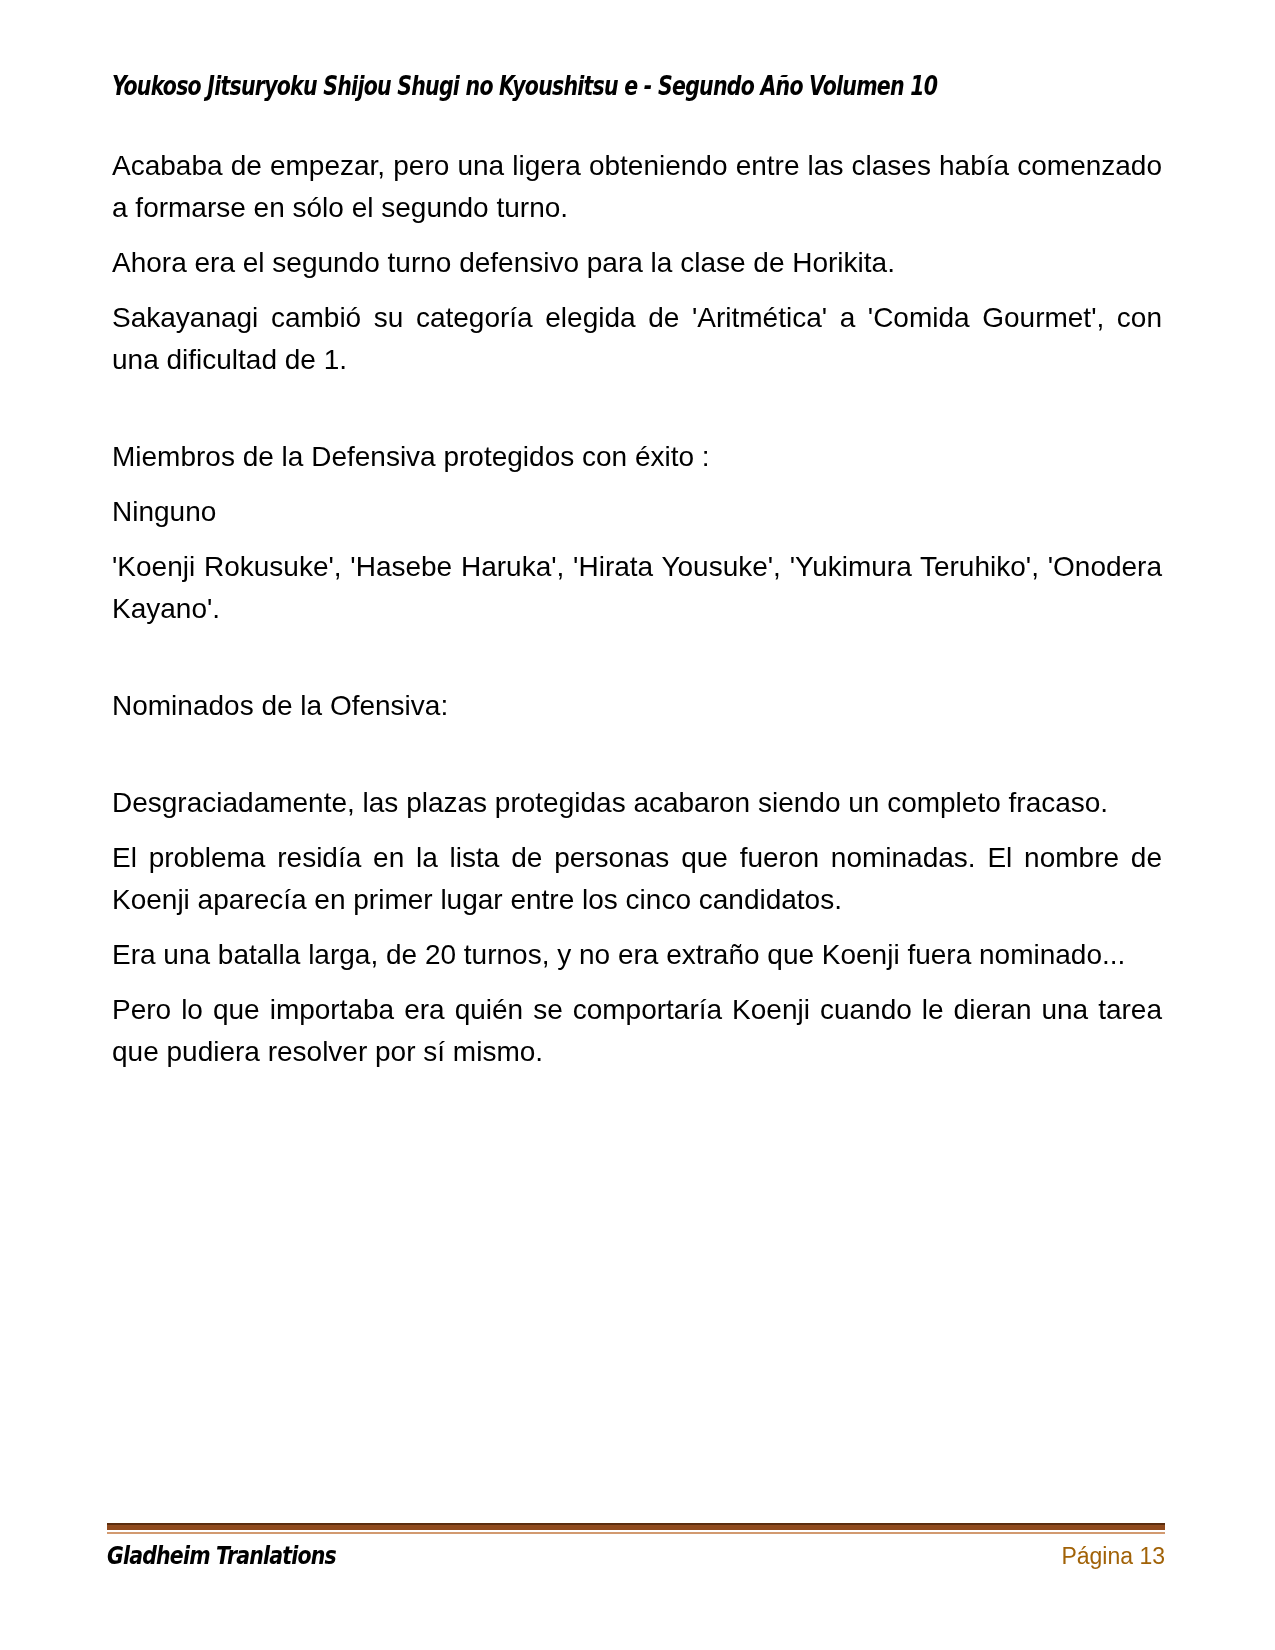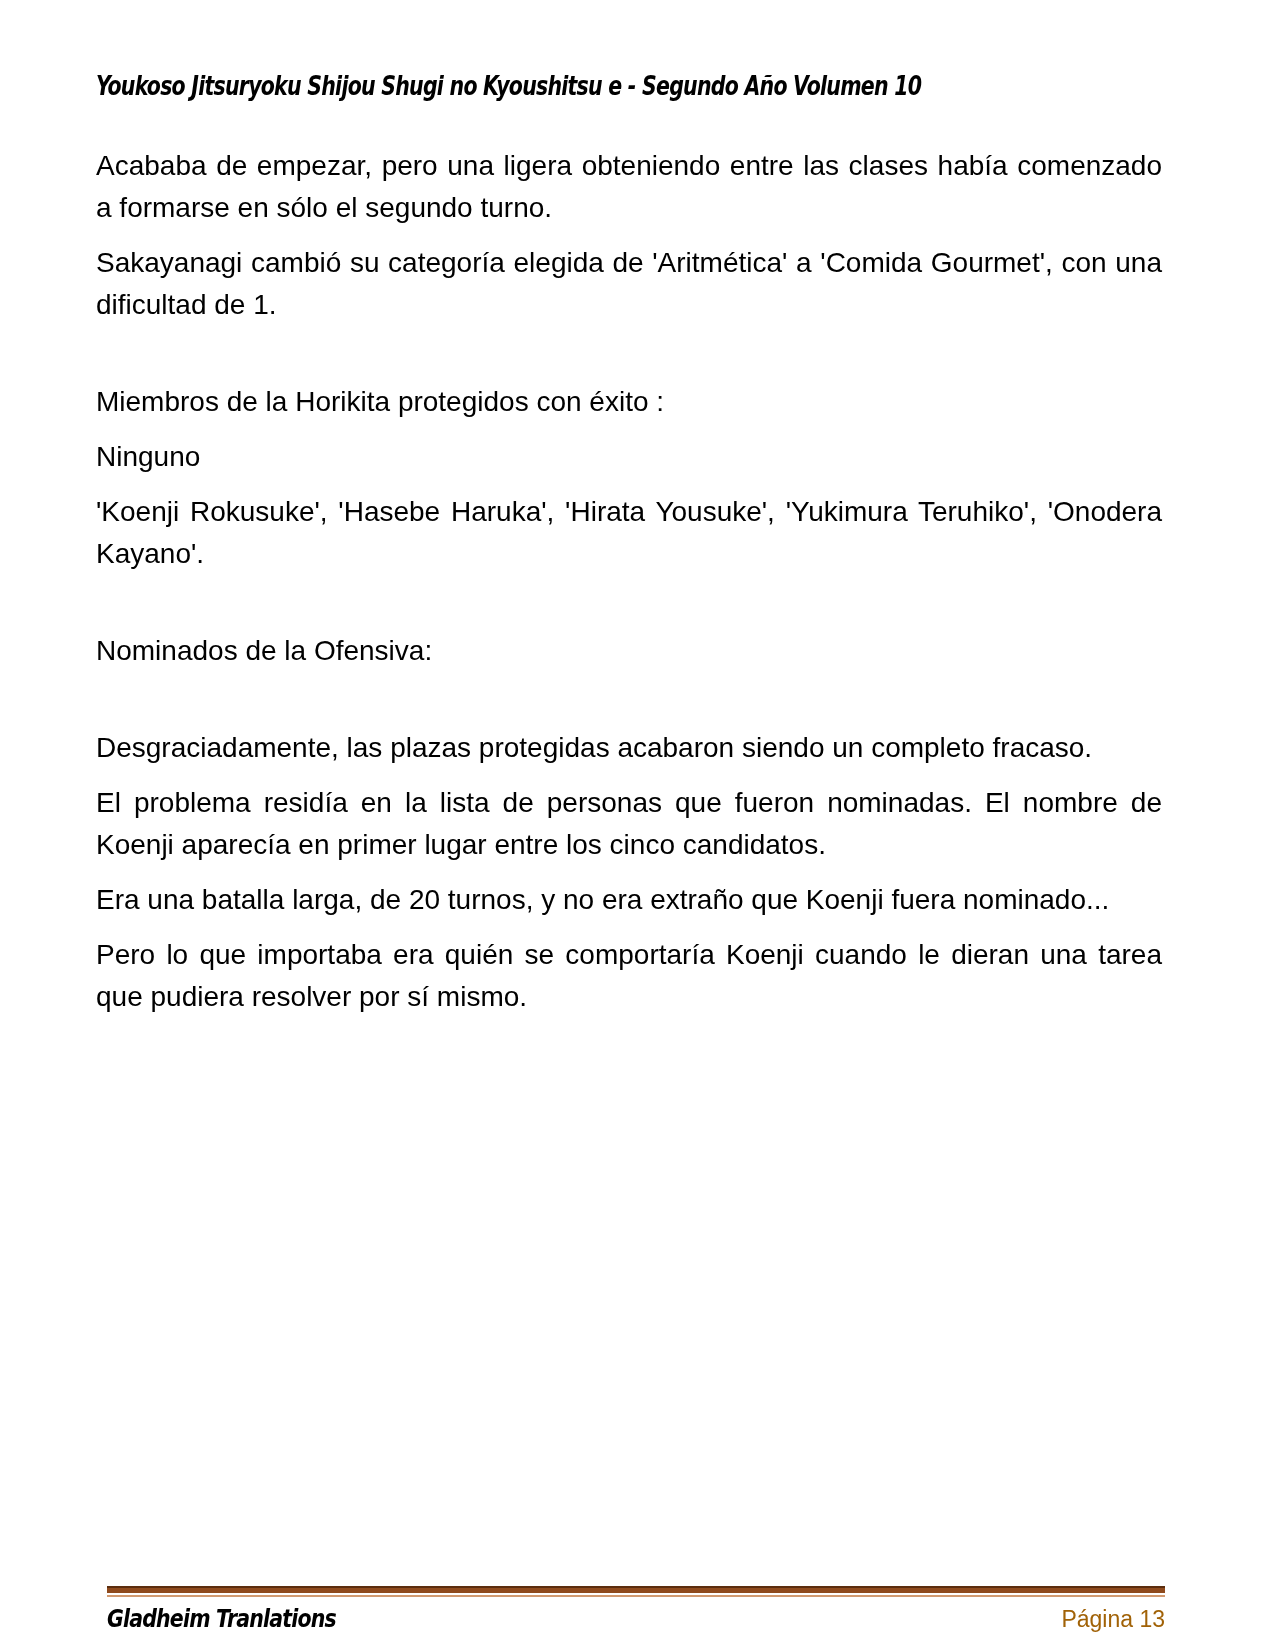--- a/index.html
+++ b/index.html
@@ -11,21 +11,21 @@
     position: relative;
     width: 1275px;
     height: 1650px;
     background: #ffffff;
     font-family: "Liberation Sans", sans-serif;
     color: #000000;
     overflow: hidden;
   }
   .content {
     position: absolute;
-    left: 96px;
+    left: 112px;
     right: 113px;
     top: 70px;
   }
   .doc-title {
     font-family: "DejaVu Sans", sans-serif;
     font-weight: bold;
     font-style: italic;
     font-size: 27px;
     letter-spacing: -1px;
     white-space: nowrap;
@@ -39,21 +39,21 @@
     text-align: justify;
     margin: 0 0 13px 0;
   }
   .section-gap {
     margin-top: 55px;
   }
   .footer {
     position: absolute;
     left: 107px;
     right: 110px;
-    top: 1586px;
+    top: 1523px;
   }
   .divider-top    { height: 2px; background: var(--divider-dark, #5b2d0e); }
   .divider-mid    { height: 5px; background: var(--divider-mid, #8f4a1d); }
   .divider-space  { height: 2px; background: #ffffff; }
   .divider-bottom { height: 2px; background: var(--divider-light, #d29a70); }
   .footer-row {
     margin-top: 7px;
     display: flex;
     justify-content: space-between;
     align-items: baseline;
@@ -76,23 +76,24 @@
 </head>
 <body>
 
 <div class="page">
 
   <div class="content">
 
     <div class="doc-title">Youkoso Jitsuryoku Shijou Shugi no Kyoushitsu e - Segundo Año Volumen 10</div>
 
     <p class="para">Acababa de empezar, pero una ligera obteniendo entre las clases había comenzado a formarse en sólo el segundo turno.</p>
+    <p class="para">Ahora era el segundo turno defensivo para la clase de Horikita.</p>
     <p class="para">Sakayanagi cambió su categoría elegida de 'Aritmética' a 'Comida Gourmet', con una dificultad de 1.</p>
 
-    <p class="para section-gap">Miembros de la Horikita protegidos con éxito :</p>
+    <p class="para section-gap">Miembros de la Defensiva protegidos con éxito :</p>
     <p class="para">Ninguno</p>
 
     <p class="para">'Koenji Rokusuke', 'Hasebe Haruka', 'Hirata Yousuke', 'Yukimura Teruhiko', 'Onodera Kayano'.</p>
     <p class="para section-gap">Nominados de la Ofensiva:</p>
 
     <p class="para section-gap">Desgraciadamente, las plazas protegidas acabaron siendo un completo fracaso.</p>
     <p class="para">El problema residía en la lista de personas que fueron nominadas. El nombre de Koenji aparecía en primer lugar entre los cinco candidatos.</p>
     <p class="para">Era una batalla larga, de 20 turnos, y no era extraño que Koenji fuera nominado...</p>
     <p class="para">Pero lo que importaba era quién se comportaría Koenji cuando le dieran una tarea que pudiera resolver por sí mismo.</p>
 

